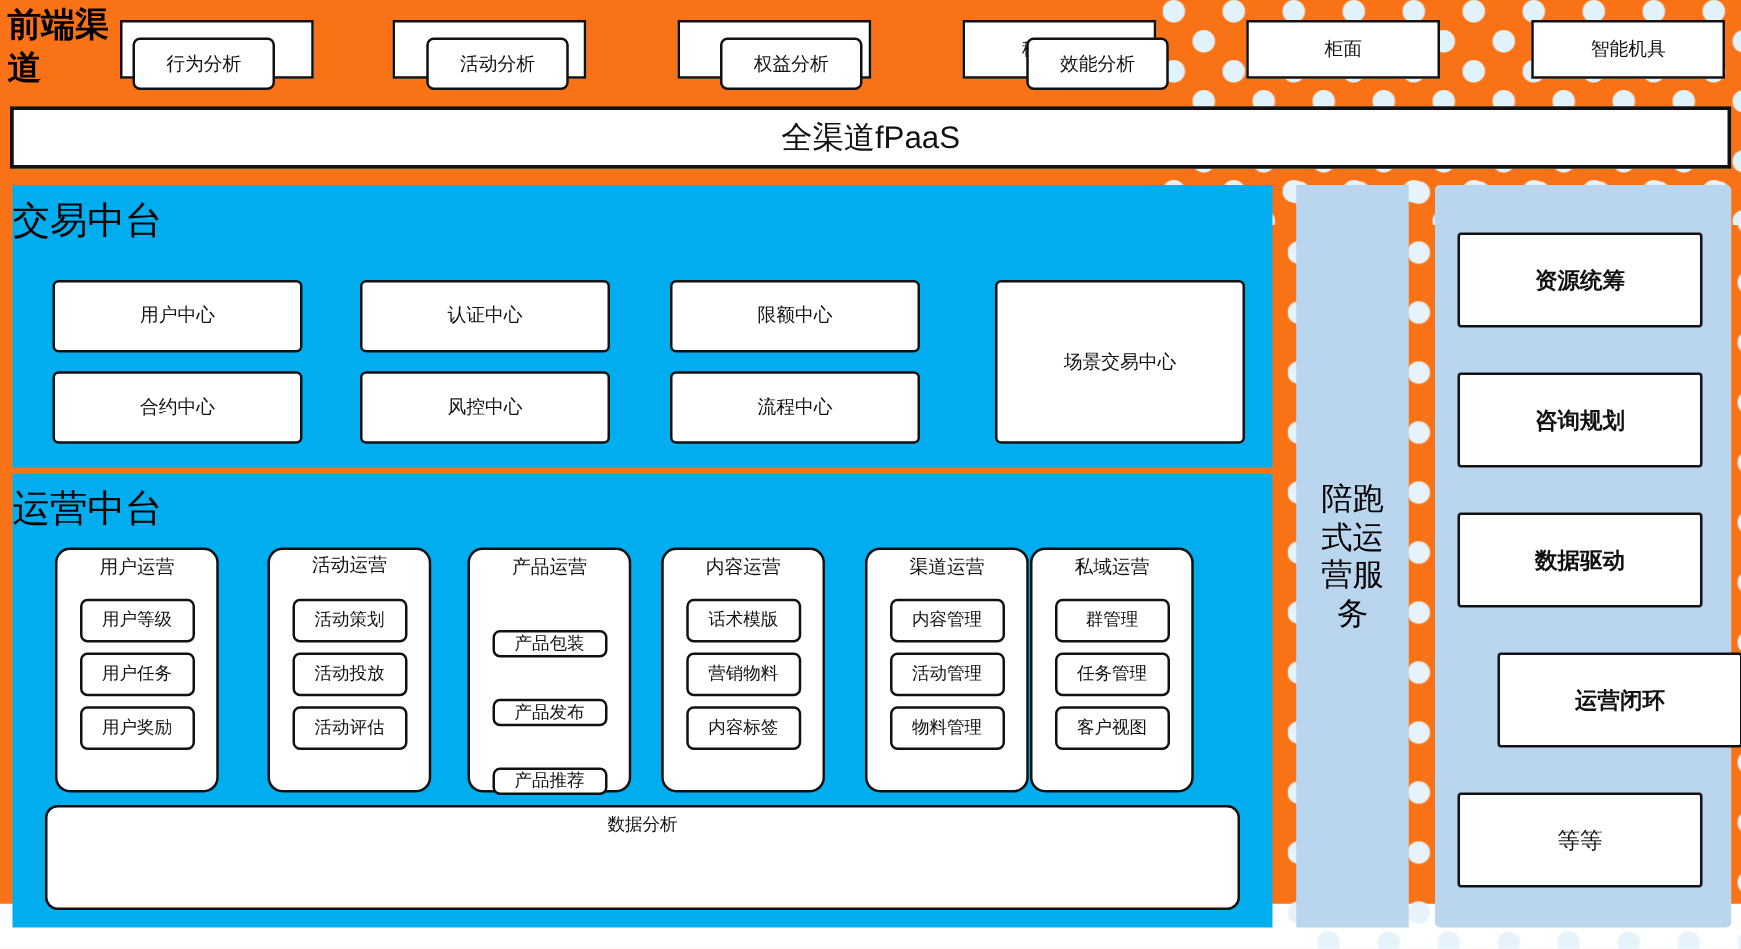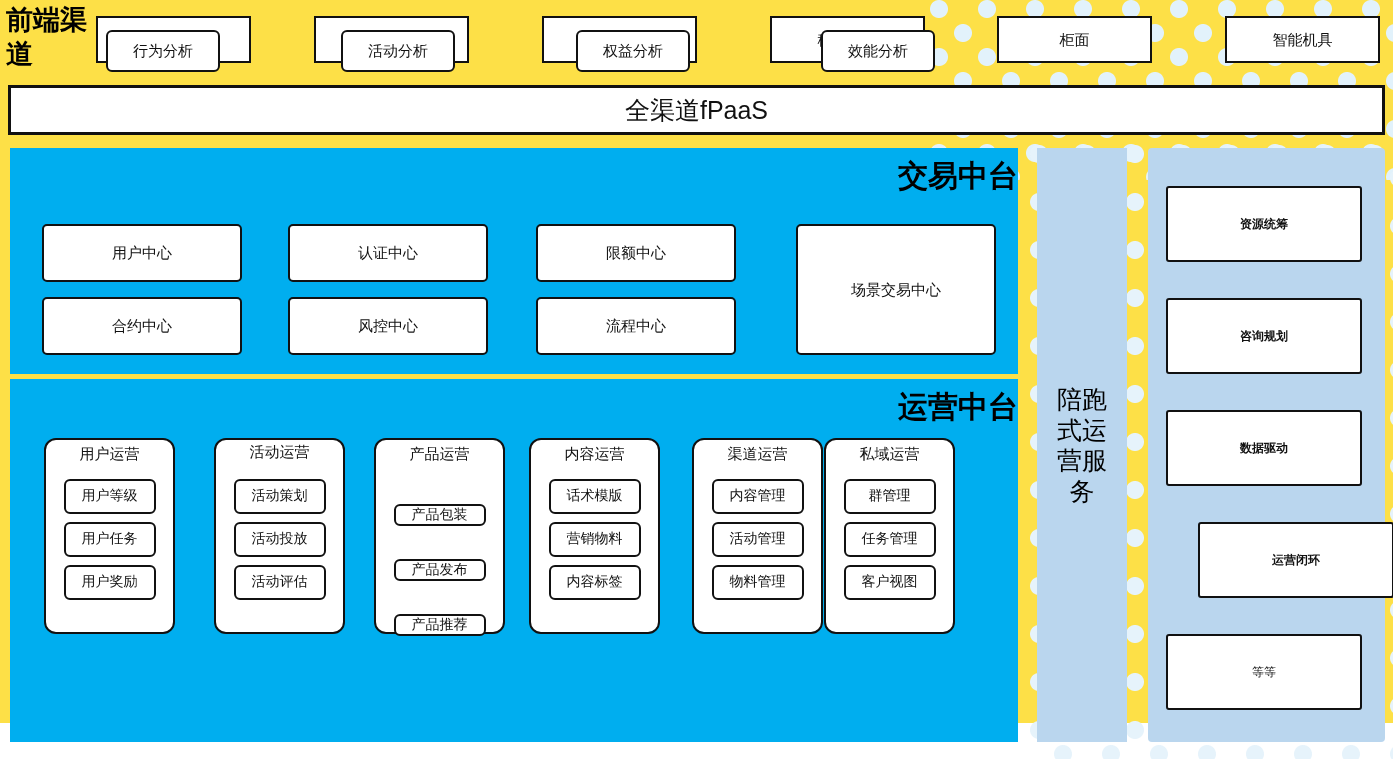--- a/index.html
+++ b/index.html
@@ -5,21 +5,21 @@
   * { box-sizing: border-box; margin: 0; padding: 0; }
   html, body {
     width: 1393px; height: 759px;
     background: #ffffff;
     font-family: "Liberation Sans", "DejaVu Sans", sans-serif;
     overflow: hidden;
   }
   #stage {
     position: relative;
     width: 1393px; height: 723px;
-    background: #fde047;
+    background: #f97316;
   }
   
   .dots {
     position: absolute;
     left: 930px; top: 0px;
     width: 463px; height: 180px;
     background-image:
       radial-gradient(circle at 9px 9px, #e2f2fb 8.5px, rgba(226,242,251,0) 9.5px),
       radial-gradient(circle at 9px 9px, #e2f2fb 8.5px, rgba(226,242,251,0) 9.5px);
     background-size: 48px 48px, 48px 48px;
@@ -83,23 +83,23 @@
   .cyan-panel {
     position: absolute;
     background: #00AEEF;
   }
   #trade-panel { left: 10px; top: 148px; width: 1008px; height: 226px; }
   #ops-panel   { left: 10px; top: 379px; width: 1008px; height: 363px; }
 
   .panel-title {
     position: absolute;
     left: 0; right: 0; top: 8px;
-    text-align: right;
+    text-align: left;
     font-family: "Liberation Serif", "DejaVu Serif", serif;
-    font-weight: bold;
+    font-weight: normal;
     font-size: 30px;
     color: #000000;
   }
 
   
   .trade-tile {
     border-radius: 5px;
     font-size: 15px;
     border-width: 2.5px;
   }
@@ -199,21 +199,21 @@
     position: absolute;
     left: 18px;
     width: 196px;
     height: 76px;
     background: #ffffff;
     border: 2.5px solid #111111;
     border-radius: 3px;
     display: flex;
     align-items: center;
     justify-content: center;
-    font-size: 12px;
+    font-size: 18px;
     color: #111111;
   }
   .cap-card.bold { font-weight: bold; }
 </style>
 </head>
 <body>
 
 <div id="stage">
 
   <div class="dots"></div>
@@ -279,20 +279,23 @@
         <div class="ops-item">物料管理</div>
       </div>
       <div class="ops-col" style="left: 824px;">
         <div class="ops-col-title">私域运营</div>
         <div class="ops-item">群管理</div>
         <div class="ops-item">任务管理</div>
         <div class="ops-item">客户视图</div>
       </div>
     </div>
 
+  <div id="data-analysis">
+    <div id="data-analysis-title">数据分析</div>
+  </div>
   <div id="data-analysis-items">
       <div class="da-item" style="left: 106px;">行为分析</div>
       <div class="da-item" style="left: 341px;">活动分析</div>
       <div class="da-item" style="left: 576px;">权益分析</div>
       <div class="da-item" style="left: 821px;">效能分析</div>
     </div>
 
   <div id="service-column">
     <div id="service-column-label">陪跑式运营服务</div>
   </div>

